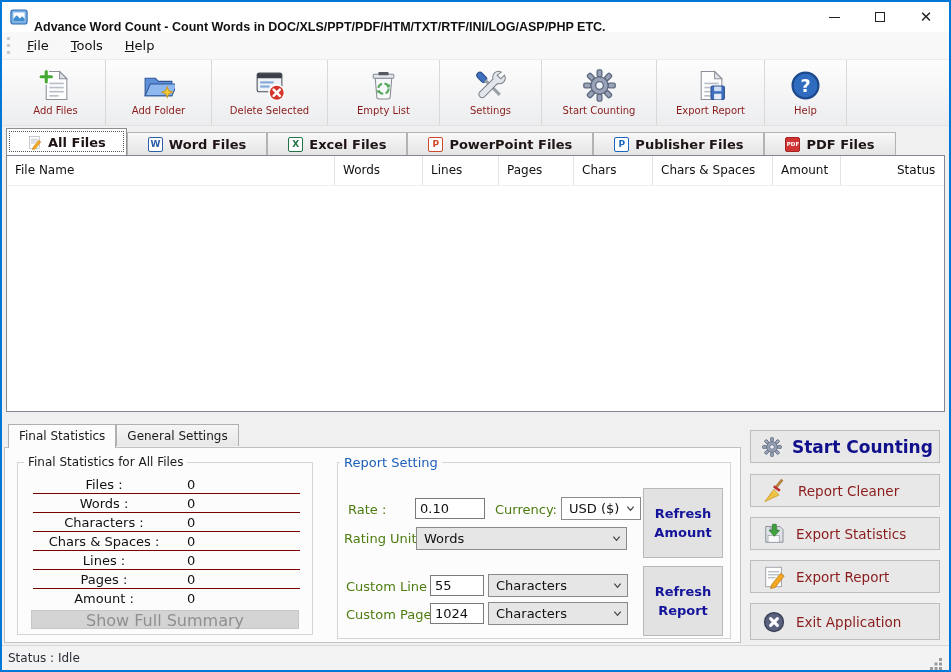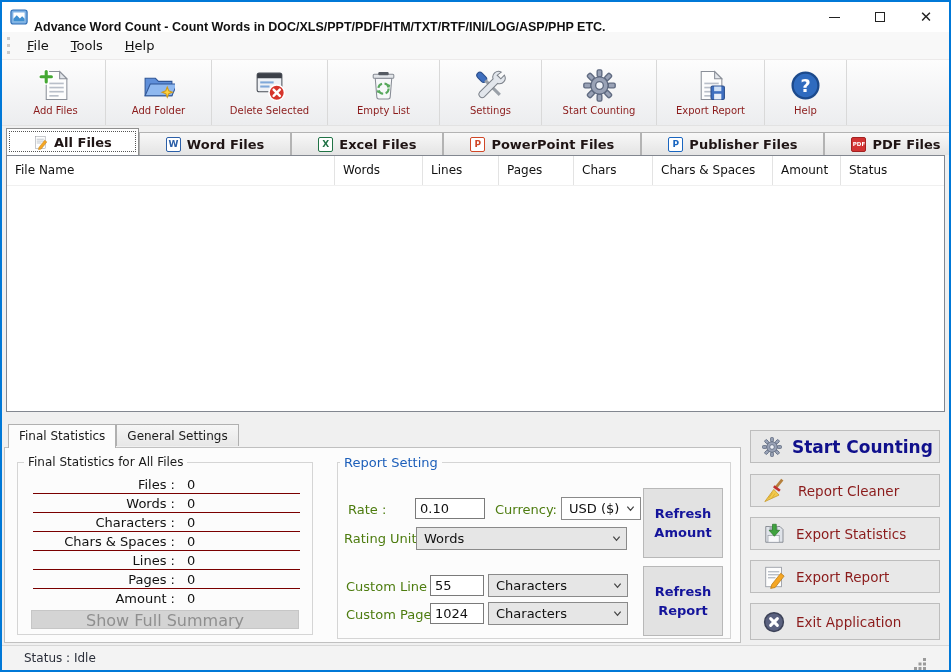--- a/index.html
+++ b/index.html
@@ -23,67 +23,67 @@
   .gripper { width:3px; height:17px; border-left:3px dotted #c9c9c9; margin:0 6px 0 5px; }
   .menu-item { font-size:13px; color:#111; padding:4px 11px; cursor:default; }
   .menu-item::first-letter { text-decoration:underline; }
   
   .toolbar { height:66px; background:linear-gradient(#fdfdfd,#ecedef); display:flex; align-items:stretch; padding-left:4px; flex:0 0 auto; border-bottom:1px solid #e2e2e2; }
   .tb-item { display:flex; flex-direction:column; align-items:center; justify-content:center; gap:3px; border-right:1px solid #d9d9d9; cursor:default; }
   .tb-icon { width:33px; height:33px; }
   .tb-label { font-size:10px; color:#8b1b1b; white-space:nowrap; }
   
   .tabstrip { height:29px; display:flex; align-items:flex-end; padding-left:4px; flex:0 0 auto; }
-  .ftab { display:flex; align-items:center; gap:6px; padding:0 26px; height:23px; border:1px solid #b3b3b3; border-bottom:none; background:linear-gradient(#f8f8f8,#e4e4e4); font-size:13px; font-weight:bold; color:#1f1414; white-space:nowrap; cursor:default;justify-content:center; }
+  .ftab { display:flex; align-items:center; gap:6px; padding:0 20px; height:23px; border:1px solid #b3b3b3; border-bottom:none; background:linear-gradient(#f8f8f8,#e4e4e4); font-size:13px; font-weight:bold; color:#1f1414; white-space:nowrap; cursor:default;justify-content:center; }
   .ftab.active { height:27px; background:#fff; border-color:#8f8f8f; outline:1px dotted #555; outline-offset:-4px; }
   .ftab-icon { width:15px; height:15px; flex:0 0 auto; }
   .letter-icon { width:15px; height:15px; border-radius:2px; background:#fff; display:flex; align-items:center; justify-content:center; font-size:9px; font-weight:bold; flex:0 0 auto; }
   .ic-word { border:1px solid #2b5fa8; color:#2b5fa8; }
   .ic-excel { border:1px solid #217346; color:#217346; }
   .ic-ppt { border:1px solid #d04727; color:#d04727; }
   .ic-pub { border:1px solid #1a66c0; color:#1a66c0; }
   .ic-pdf { background:#d23333; border:1px solid #a32222; color:#fff; font-size:5.5px; letter-spacing:0; }
   
   .table-wrap { margin:0 4px; height:257px; background:#fff; border:1px solid #828790; flex:0 0 auto; display:flex; flex-direction:column; }
   .t-header { display:flex; height:30px; border-bottom:1px solid #f0f0f0; flex:0 0 auto; }
   .t-cell { font-size:12px; color:#111; padding:7px 0 0 8px; border-right:1px solid #e3e3e3; overflow:hidden; white-space:nowrap; }
-  .t-cell:last-child { border-right:none; flex:1; }
+  .t-cell:last-child { border-right:none; flex:1;margin-left:48px; }
   .t-body { flex:1; background:#fff; }
   
   .bottom { position:relative; height:227px; background:#f0f0f0; flex:0 0 auto; margin-top:6px; }
   .btab-row { position:absolute; left:6px; top:6px; display:flex; z-index:2; }
   .btab { font-size:12px; color:#1a1a1a; padding:4px 10px 5px; border:1px solid #b0b0b0; border-bottom:none; background:linear-gradient(#f6f6f6,#e7e7e7); height:22px; cursor:default; }
   .btab.active { background:#fcfcfc; height:24px; }
   .bpage { position:absolute; left:2px; top:29px; width:737px; height:196px; background:#fcfcfc; border:1px solid #c0c0c0; }
   fieldset { border:1px solid #d5d5d5; }
   legend { font-size:12px; padding:0 4px; }
   .fs-group { position:absolute; left:12px; top:7px; width:296px; height:180px; }
   .fs-group legend { color:#1a1a1a; margin-left:6px; }
   .fs-rows { margin:6px 12px 0 15px; }
   .fs-row { display:flex; align-items:center; height:19px; border-bottom:1px solid #7a0000; font-size:13px; color:#111; }
   .fs-row.last { border-bottom:none; }
-  .fs-label { flex:0 0 142px; text-align:right; }
+  .fs-label { flex:0 0 142px; text-align:center; }
   .fs-value { margin-left:12px; }
   .summary-btn { display:block; margin:2px auto 0; width:268px; height:19px; background:#d4d4d4; border:1px solid #c6c6c6; color:#8f8f8f; font-size:16px; font-family:inherit; }
   .rs-group { position:relative; position:absolute; left:332px; top:7px; width:394px; height:184px; }
   .rs-group legend { color:#1d5fba; font-size:13px; margin-left:2px; }
   .rs-label { position:absolute; font-size:13px; color:#4d7c0f; white-space:nowrap; }
   .rs-input { position:absolute; height:21px; border:1px solid #7a7a7a; font-size:13px; font-family:inherit; padding:0 4px; color:#111; background:#fff; }
   .combo { position:absolute; height:23px; border:1px solid #8a8a8a; background:#fff; display:flex; align-items:center; justify-content:space-between; padding:0 5px 0 7px; font-size:13px; color:#111; cursor:default; }
   .combo.gray { background:#e6e6e6; }
   .chev { width:9px; height:9px; flex:0 0 auto; }
   .refresh-btn { position:absolute; left:305px; width:80px; height:70px; background:#e2e2e2; border:1px solid #b8b8b8; color:#14149b; font-weight:bold; font-size:13px; font-family:inherit; line-height:1.5; }
   
   .actions { position:absolute; left:748px; top:0; width:190px; height:227px; }
   .act-btn { position:absolute; left:0; width:190px; display:flex; align-items:center; gap:10px; padding-left:11px; background:#e8e8e8; border:1px solid #bdbdbd; cursor:default; font-family:inherit; }
   .act-btn .act-label { white-space:nowrap; }
   .act-primary .act-label { font-size:17px; font-weight:bold; color:#10108c; }
   .act-sec .act-label { font-size:13.5px; color:#8b1b1b; }
   
-  .statusbar { height:25px; margin-top:auto; background:#f3f3f3; border-top:1px solid #d7d7d7; display:flex; align-items:center; padding:0 22px; flex:0 0 auto; }
+  .statusbar { height:25px; margin-top:auto; background:#f3f3f3; border-top:1px solid #d7d7d7; display:flex; align-items:center; padding:0 6px; flex:0 0 auto; }
   .status-text { font-size:12px; color:#2b2f3a; }
   .grip { margin-left:auto; align-self:flex-end; }
   .hidden-defs { position:absolute; width:0; height:0; overflow:hidden; }
 </style>
 </head>
 <body>
 
 <svg class="hidden-defs" xmlns="http://www.w3.org/2000/svg">
   <symbol id="i-gear" viewBox="0 0 24 24">
     <g fill="#99a2b6" stroke="#5f6a80" stroke-width="1">

